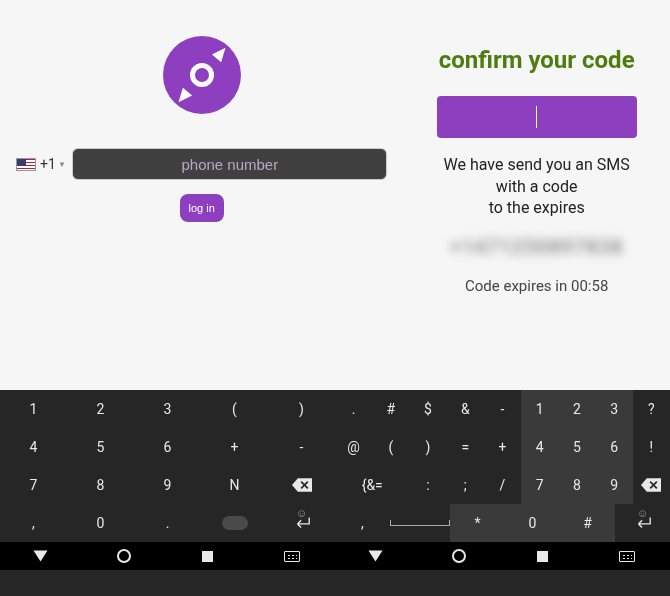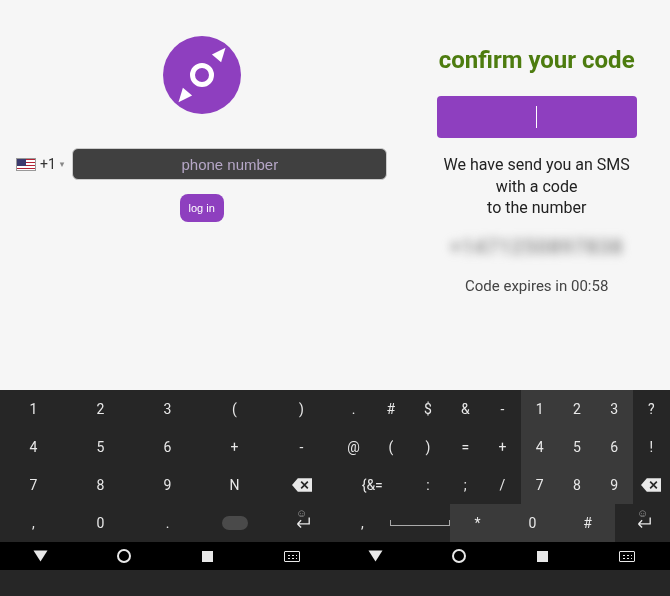--- a/index.html
+++ b/index.html
@@ -160,21 +160,21 @@
     <button class="login-btn">log in</button>
   </div>
 
   <div class="panel panel-right">
     <div class="confirm-title">confirm your code</div>
     <div class="code-box">
       <div class="cursor"></div>
     </div>
     <div class="sms-text">
       <span>We have send you an SMS with a code</span><br>
-      <span>to the number</span>
+      <span>to the expires</span>
     </div>
     <div class="blurred-number">+1471250897838</div>
     <div class="expires">
       <span>Code expires in </span><span>00:58</span>
     </div>
   </div>
 </div>
 
 <div class="keyboard">
   <div class="kb-rows">

